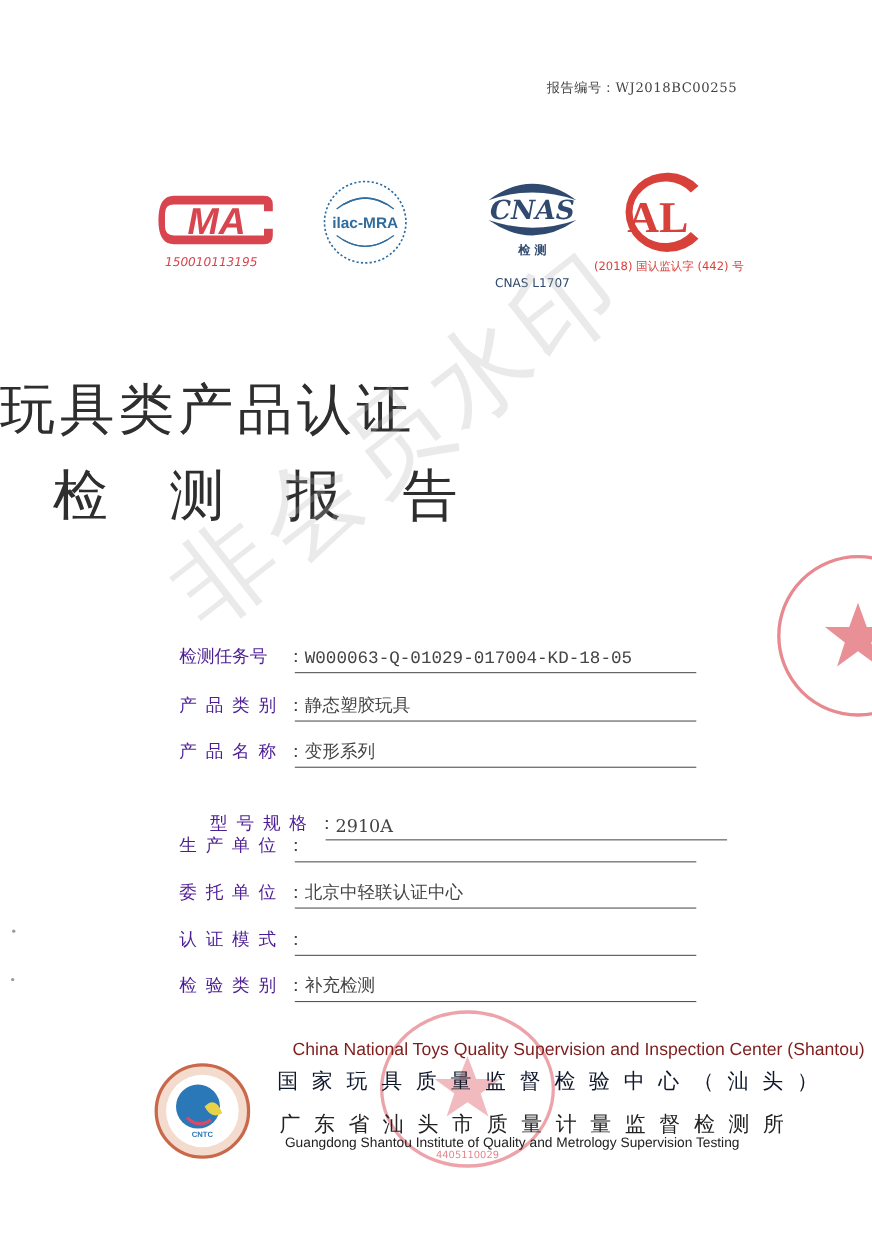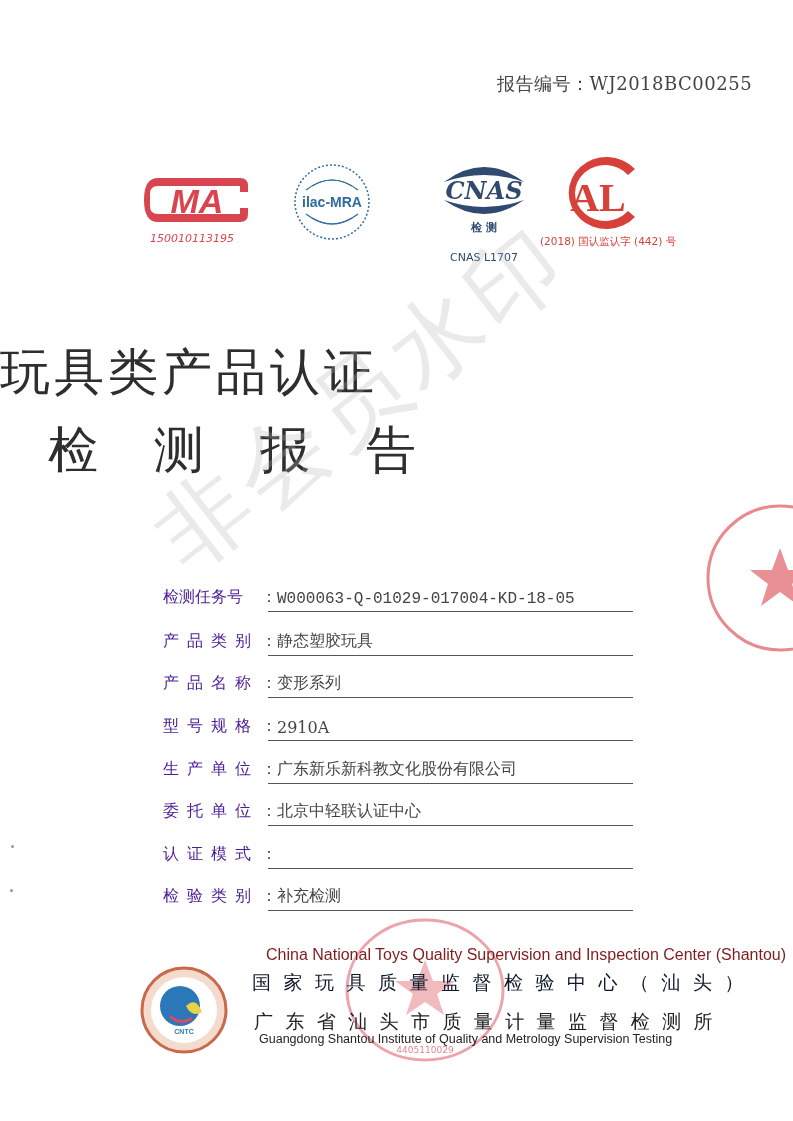--- a/index.html
+++ b/index.html
@@ -5,21 +5,21 @@
     html, body { margin: 0; padding: 0; }
     body {
       width: 793px; height: 1121px; position: relative; overflow: hidden;
       background: #ffffff;
       font-family: "DejaVu Serif", "Liberation Serif", serif;
       color: #3a3a3a;
     }
     .abs { position: absolute; }
 
     .report-no {
-      left: 497px; top: 72px; font-size: 18px; color: #444; letter-spacing: 0.5px;
+      left: 497px; top: 72px; font-size: 12px; color: #444; letter-spacing: 0.5px;
       white-space: nowrap;
     }
 
     
     .logo-cma { left: 140px; top: 170px; width: 115px; height: 78px; font-style: italic; }
     .logo-ilac { left: 292px; top: 162px; width: 80px; height: 80px; }
     .logo-cnas { left: 434px; top: 160px; width: 100px; height: 92px; }
     .logo-cal { left: 540px; top: 155px; width: 130px; height: 100px; }
     .logo-caption {
       position: absolute; font-family: "DejaVu Sans", "Liberation Sans", sans-serif;
@@ -144,30 +144,29 @@
   <span class="form-colon">：</span>
   <span class="form-value">静态塑胶玩具</span>
   <div class="form-line"></div>
 </div>
 <div class="form-row" style="top:658px;">
   <span class="form-label" style="width:88px;">产品名称</span>
   <span class="form-colon">：</span>
   <span class="form-value">变形系列</span>
   <div class="form-line"></div>
 </div>
-<div class="form-row" style="top:701px;">
+<div class="form-row" style="top:724px;margin-left:28px;">
   <span class="form-label" style="width:88px;">型号规格</span>
   <span class="form-colon">：</span>
   <span class="form-value">2910A</span>
   <div class="form-line"></div>
 </div>
 <div class="form-row" style="top:744px;">
   <span class="form-label" style="width:88px;">生产单位</span>
   <span class="form-colon">：</span>
-  <span class="form-value">广东新乐新科教文化股份有限公司</span>
   <div class="form-line"></div>
 </div>
 <div class="form-row" style="top:786px;">
   <span class="form-label" style="width:88px;">委托单位</span>
   <span class="form-colon">：</span>
   <span class="form-value">北京中轻联认证中心</span>
   <div class="form-line"></div>
 </div>
 <div class="form-row" style="top:829px;">
   <span class="form-label" style="width:88px;">认证模式</span>

